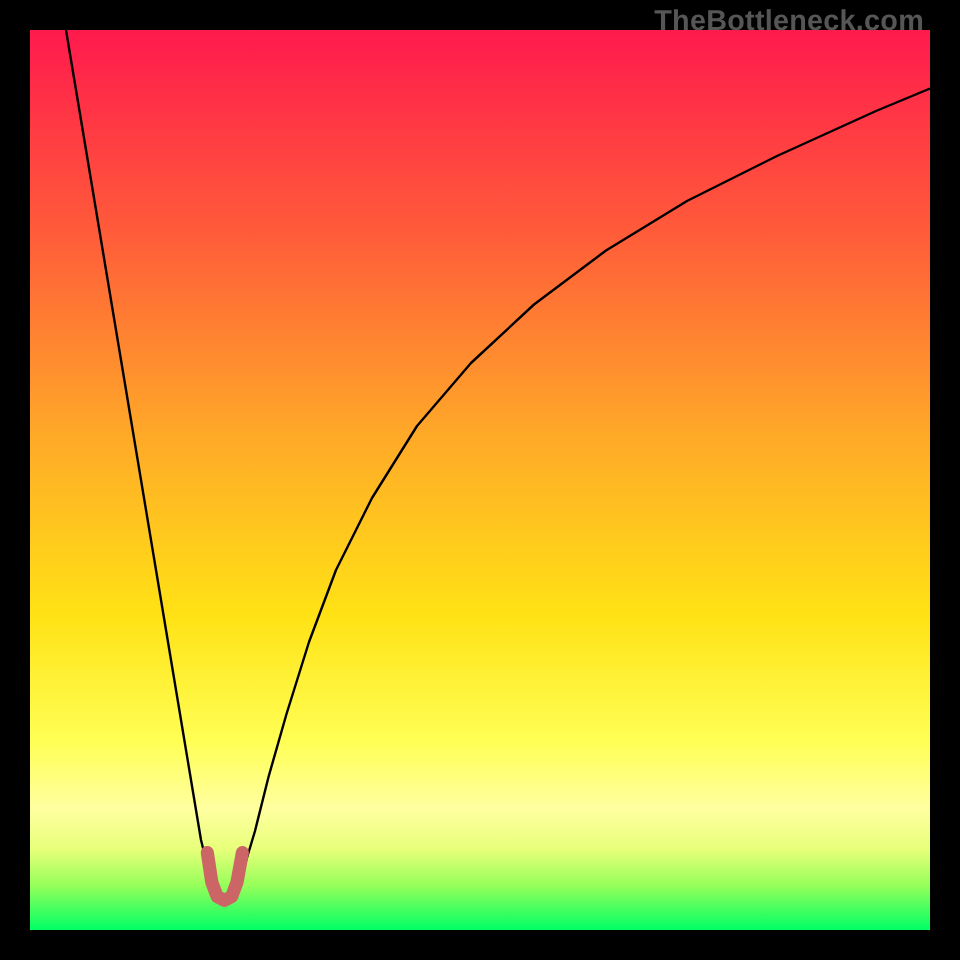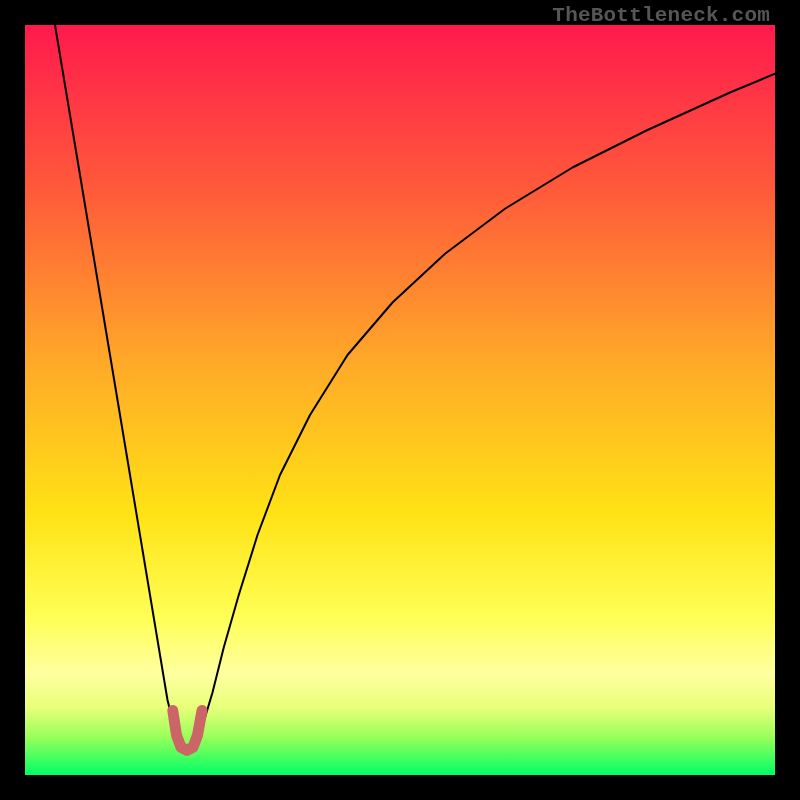--- a/index.html
+++ b/index.html
@@ -22,22 +22,22 @@
     position: absolute;
     left: 0;
     top: 0;
     width: 750px;
     height: 750px;
   }
   .watermark {
     position: absolute;
     top: 4px;
     right: 30px;
-    font-family: Liberation Mono, monospace;
-    font-size: 21px;
+    font-family: Liberation Sans, sans-serif;
+    font-size: 24px;
     font-weight: 550;
     color: #565656;
     letter-spacing: 0.2px;
     text-align: center;
   }
 </style>
 </head>
 <body>
 
 <div class="frame">

